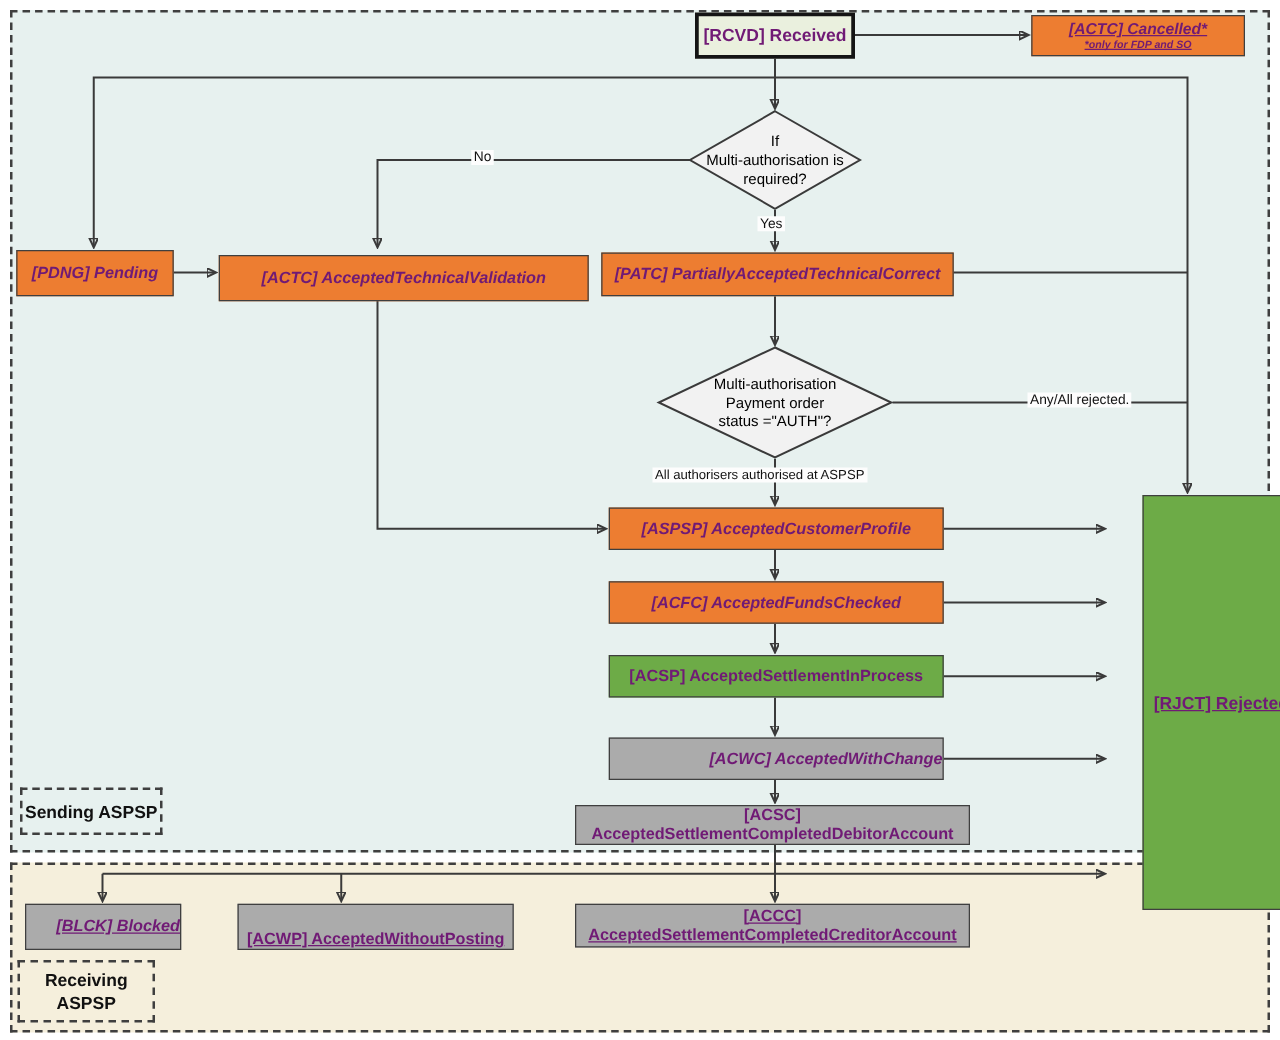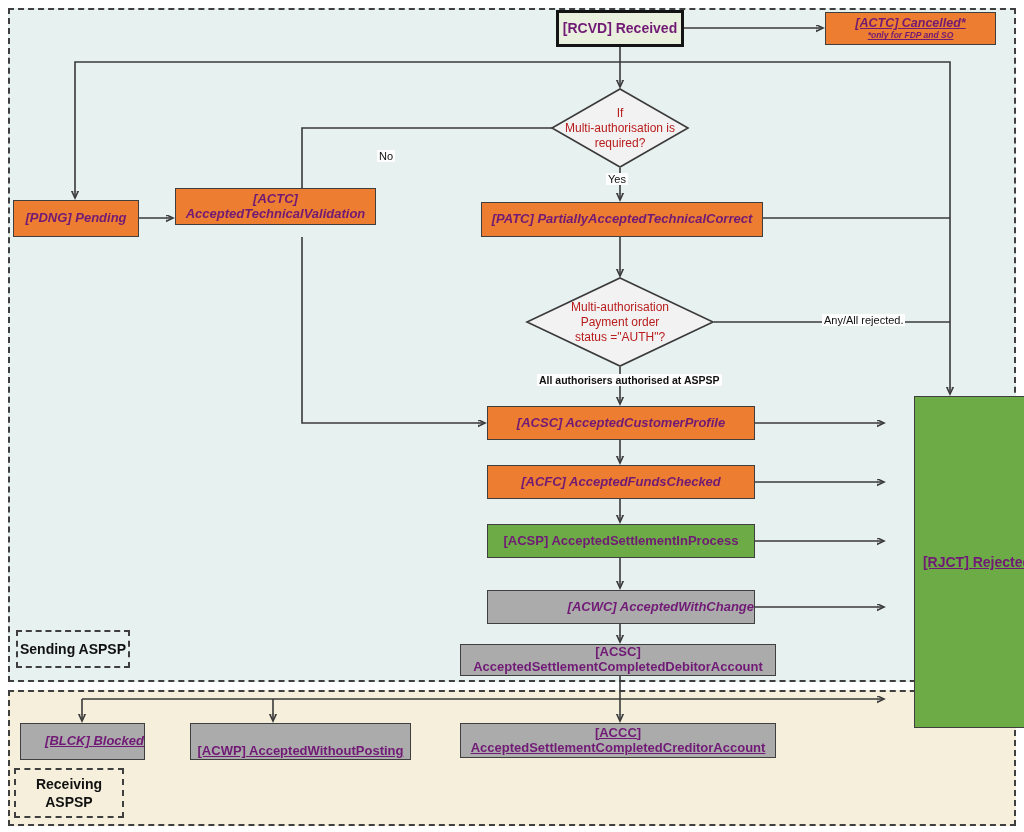--- a/index.html
+++ b/index.html
@@ -21,24 +21,24 @@
   .node.orange{background:var(--orange);font-style:italic;font-weight:600;}
   .node.green{background:var(--green);font-weight:bold;}
   .node.gray{background:var(--gray);}
   .node.italic{font-style:italic;font-weight:600;align-items:flex-end;}
   .node.bold{font-weight:bold;margin-left:28px;}
   .node.underline .lbl{text-decoration:underline;}
   .node.start{background:var(--rcvd-fill);border:3px solid #141414;font-weight:bold;font-size:14px;}
   .node.big{font-size:14px;}
   .canc-note{font-size:8.5px;font-style:italic;font-weight:600;text-decoration:underline;margin-top:1px;}
   .diamond-text{position:absolute;display:flex;align-items:center;justify-content:center;text-align:center;
-        font-size:12px;white-space:pre-line;z-index:4;color:#b91c1c;line-height:1.25;}
+        font-size:12px;white-space:pre-line;z-index:4;color:#000000;line-height:1.25;}
   .edge-label{position:absolute;background:var(--chip);color:#111;font-size:11px;padding:0 2px;
         z-index:5;white-space:nowrap;}
-  .edge-label.small{font-size:10.5px;font-weight:700;margin-left:15px;}
+  .edge-label.small{font-size:10.5px;font-weight:400;}
   .zone-label{position:absolute;border:2px dashed #3F3F3F;display:flex;align-items:center;justify-content:center;
         font-weight:bold;font-size:14px;text-align:center;white-space:pre-line;z-index:4;color:#111;line-height:1.3;}
 </style>
 </head>
 <body>
 
 <div class="canvas">
 
   <div class="region sending"></div>
   <div class="region receiving"></div>
@@ -79,48 +79,48 @@
     <polygon points="620,278 713,322 620,366 527,322" fill="var(--diamond-fill)" stroke="#3A3A3A" stroke-width="1.6"></polygon>
   </svg>
 
   <div class="diamond-text" style="left:552px;top:92px;width:136px;height:72px;">If
 Multi-authorisation is
 required?</div>
   <div class="diamond-text" style="left:527px;top:282px;width:186px;height:80px;">Multi-authorisation
 Payment order
 status ="AUTH"?</div>
 
-  <div class="edge-label" style="left:377px;top:120px;margin-top:30px;">No</div>
+  <div class="edge-label" style="left:377px;top:120px;">No</div>
   <div class="edge-label" style="left:606px;top:173px;">Yes</div>
   <div class="edge-label" style="left:822px;top:314px;">Any/All rejected.</div>
   <div class="edge-label small" style="left:522px;top:374px;">All authorisers authorised at ASPSP</div>
 
   <div class="node start" style="left:556px;top:10px;width:128px;height:37px;">
     <span class="lbl">[RCVD] Received</span>
   </div>
 
   <div class="node orange underline" style="left:825px;top:12px;width:171px;height:33px;font-size:12.5px;">
     <span class="lbl">[ACTC] Cancelled*</span>
     <span class="canc-note">*only for FDP and SO</span>
   </div>
 
   <div class="node orange" style="left:13px;top:200px;width:126px;height:37px;">
     <span class="lbl">[PDNG] Pending</span>
   </div>
 
-  <div class="node orange" style="left:175px;top:188px;width:201px;height:37px;">
+  <div class="node orange" style="left:175px;top:204px;width:296px;height:37px;">
     <span class="lbl">[ACTC] AcceptedTechnicalValidation</span>
   </div>
 
   <div class="node orange" style="left:481px;top:202px;width:282px;height:35px;">
     <span class="lbl">[PATC] PartiallyAcceptedTechnicalCorrect</span>
   </div>
 
   <div class="node orange" style="left:487px;top:406px;width:268px;height:34px;">
-    <span class="lbl">[ACSC] AcceptedCustomerProfile</span>
+    <span class="lbl">[ASPSP] AcceptedCustomerProfile</span>
   </div>
 
   <div class="node orange" style="left:487px;top:465px;width:268px;height:34px;">
     <span class="lbl">[ACFC] AcceptedFundsChecked</span>
   </div>
 
   <div class="node green" style="left:487px;top:524px;width:268px;height:34px;">
     <span class="lbl">[ACSP] AcceptedSettlementInProcess</span>
   </div>
 

